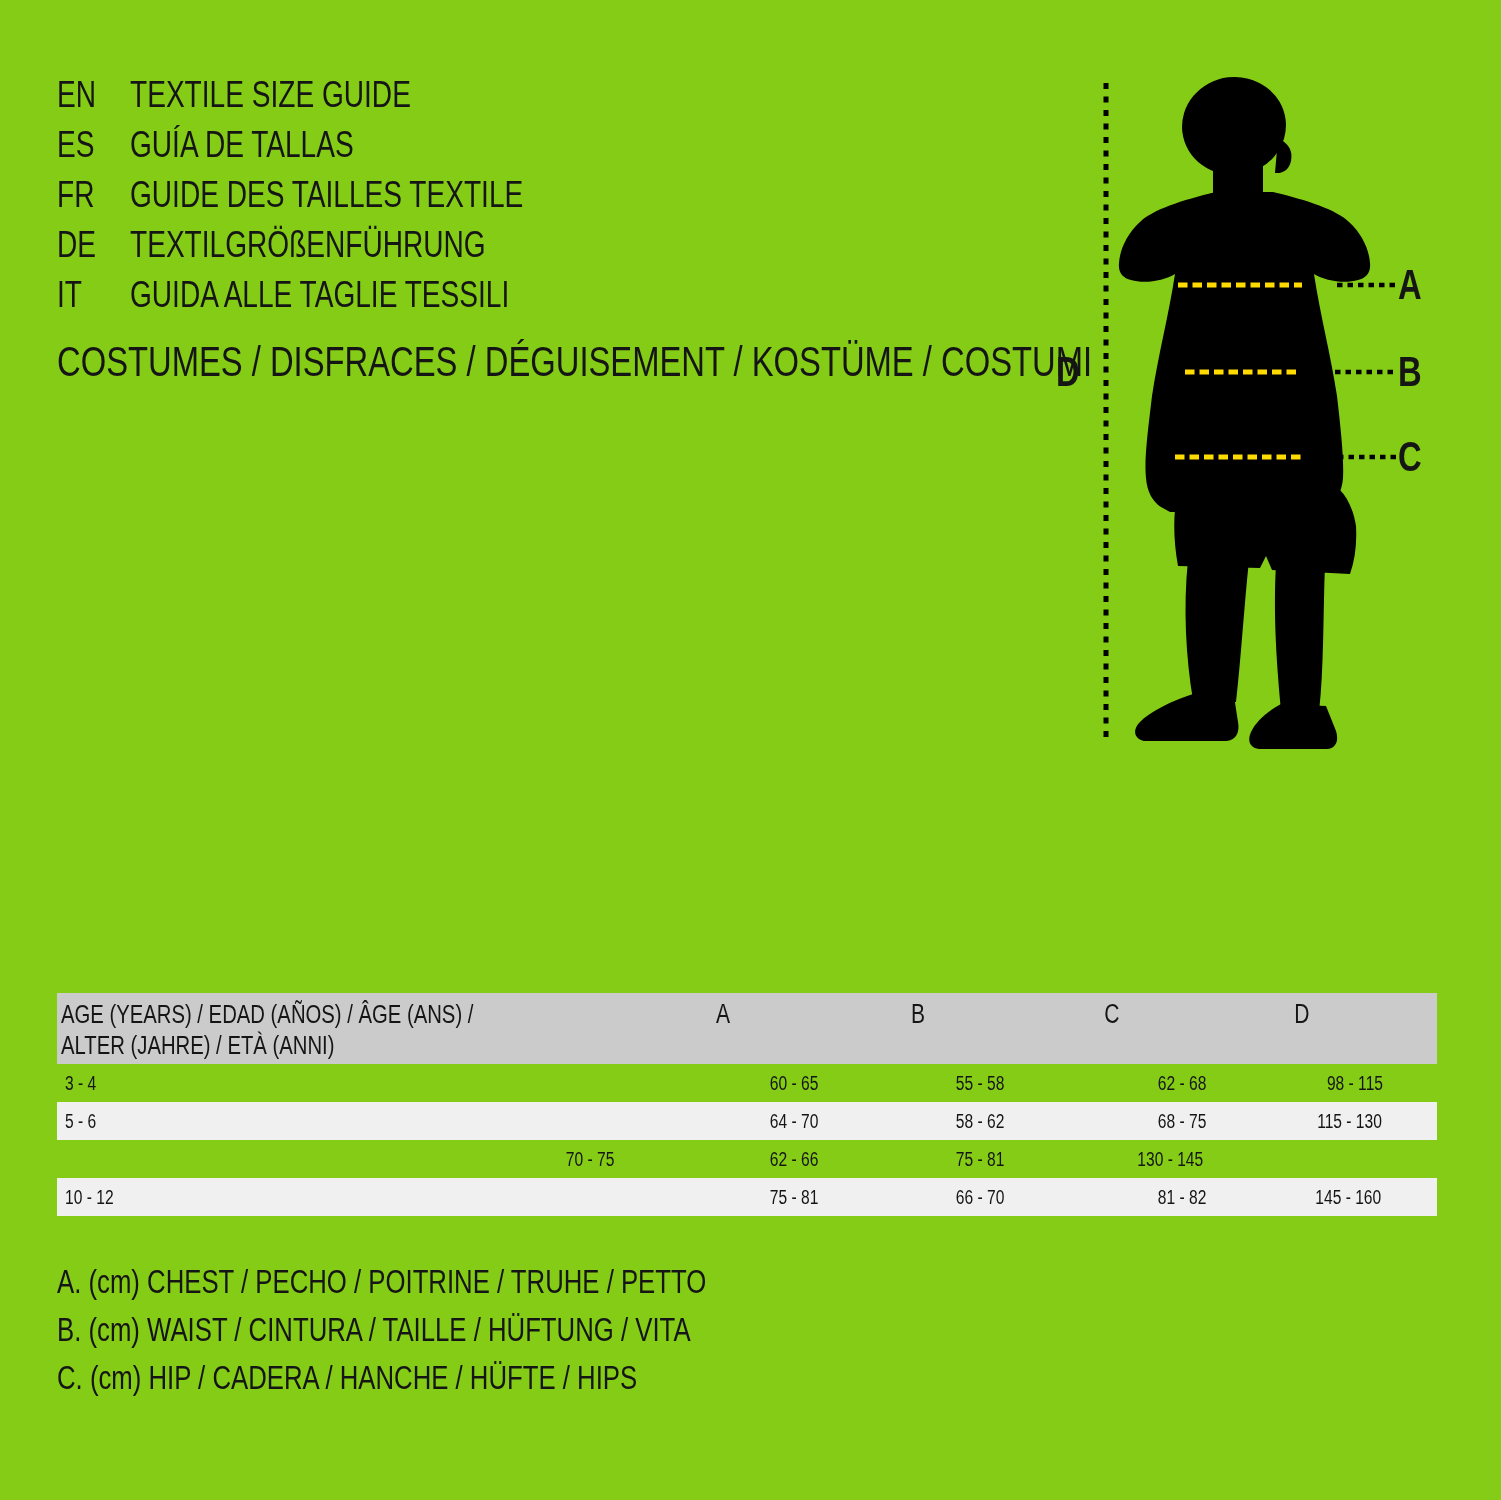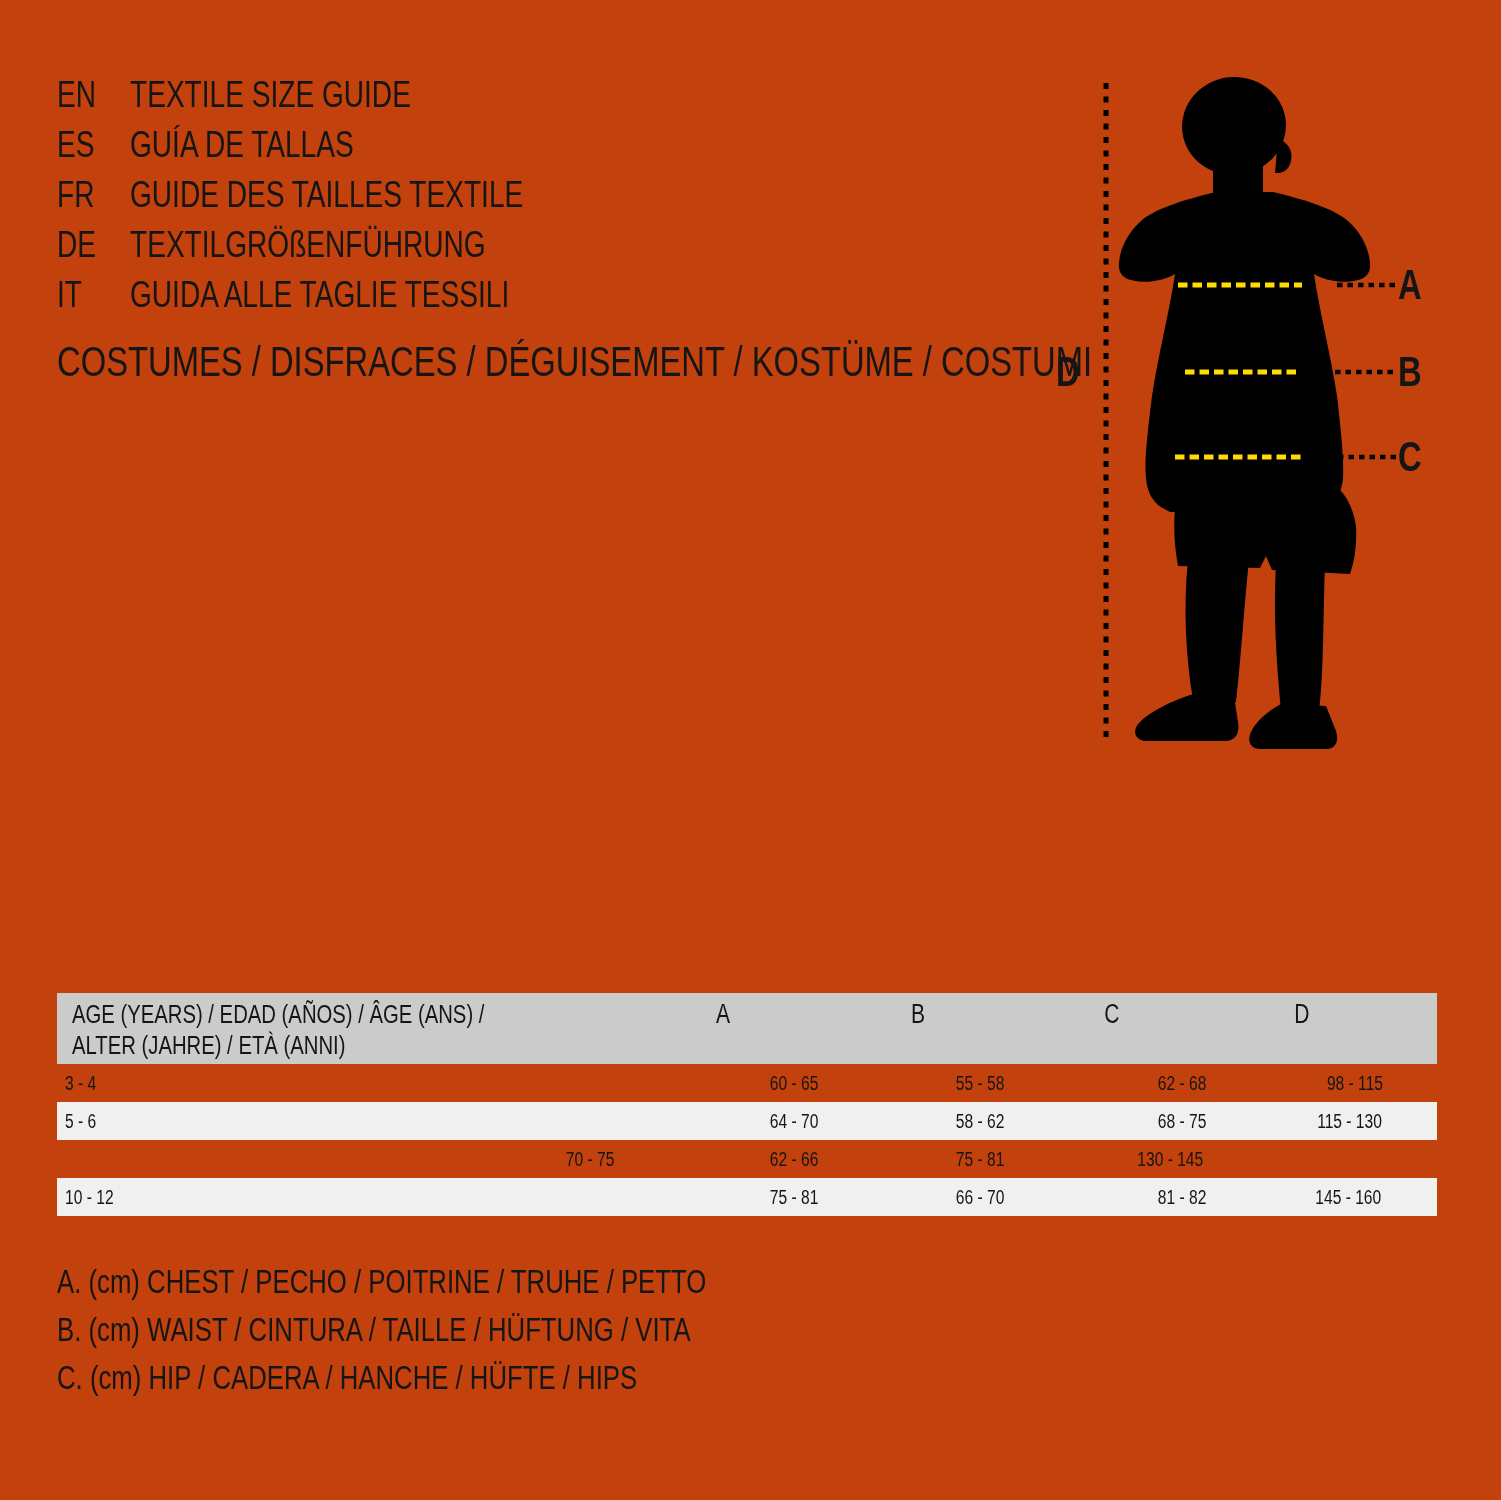--- a/index.html
+++ b/index.html
@@ -1,17 +1,17 @@
 <!DOCTYPE html>
 <html><head>
 <meta charset="utf-8">
 <style>
   html,body{margin:0;padding:0;background:#fff;}
   .page{
-    position:relative;width:1501px;height:1500px;background:#c2410c;
+    position:relative;width:1501px;height:1500px;background:#84cc16;
     font-family:"Liberation Sans","DejaVu Sans",sans-serif;color:#151515;
     overflow:hidden;
   }
   
   .cond{display:inline-block;transform:scaleX(0.78);transform-origin:0 50%;white-space:nowrap;}
   .cond-c{display:inline-block;transform:scaleX(0.78);transform-origin:50% 50%;white-space:nowrap;}
 
   
   .langs{position:absolute;left:57px;top:70px;}
   .lang-row{position:relative;height:50px;font-size:36px;font-weight:500;line-height:50px;}
@@ -30,21 +30,21 @@
   .lab-c{left:1398px;top:431px;}
 
   
   .section-title{position:absolute;left:57px;top:948px;font-size:34px;font-weight:500;line-height:40px;}
   .size-table{position:absolute;left:57px;top:993px;width:1380px;}
   .thead{
     display:grid;grid-template-columns:564px 204px 186px 202px 178px;
     justify-content:start;background:#cbcbcb;height:71px;box-sizing:border-box;
     padding-top:6px;
   }
-  .th-age{padding-left:15px;font-size:26px;font-weight:500;line-height:31px;}
+  .th-age{padding-left:4px;font-size:26px;font-weight:500;line-height:31px;}
   .th-col{font-size:27px;font-weight:500;text-align:center;line-height:31px;}
   .trow{
     display:grid;grid-template-columns:564px 204px 186px 202px 178px;
     justify-content:start;height:38px;align-items:center;font-size:20px;font-weight:500;
   }
   .trow.alt{background:#f0f0f0;}
   .td-age{padding-left:8px;}
   .td-val{text-align:right;}
 
   

